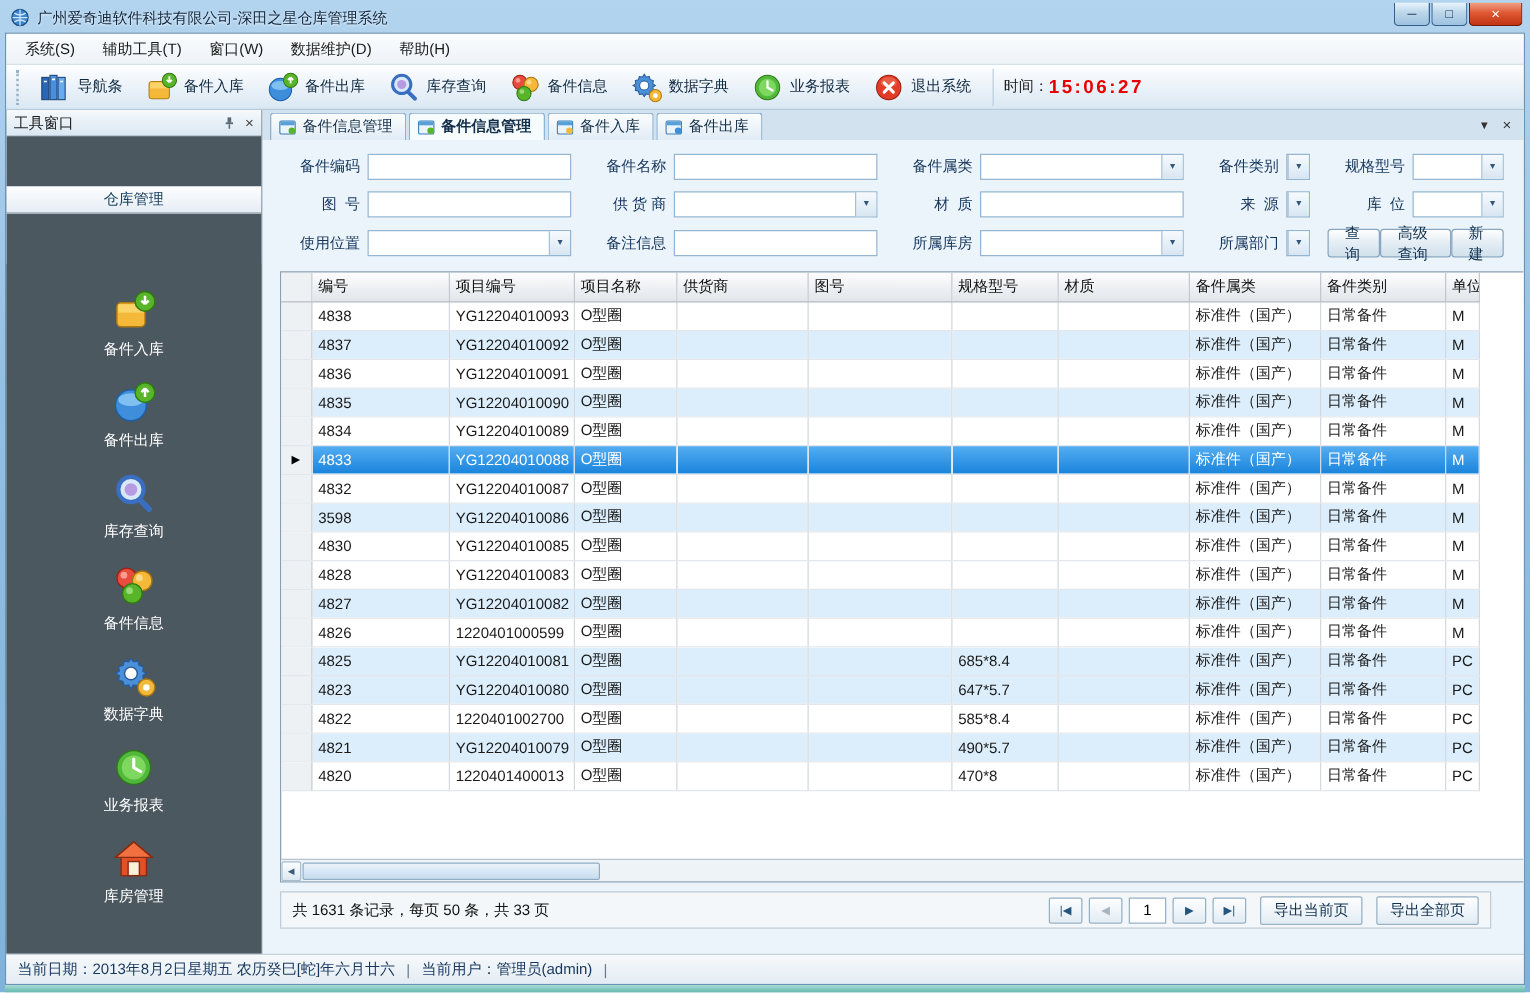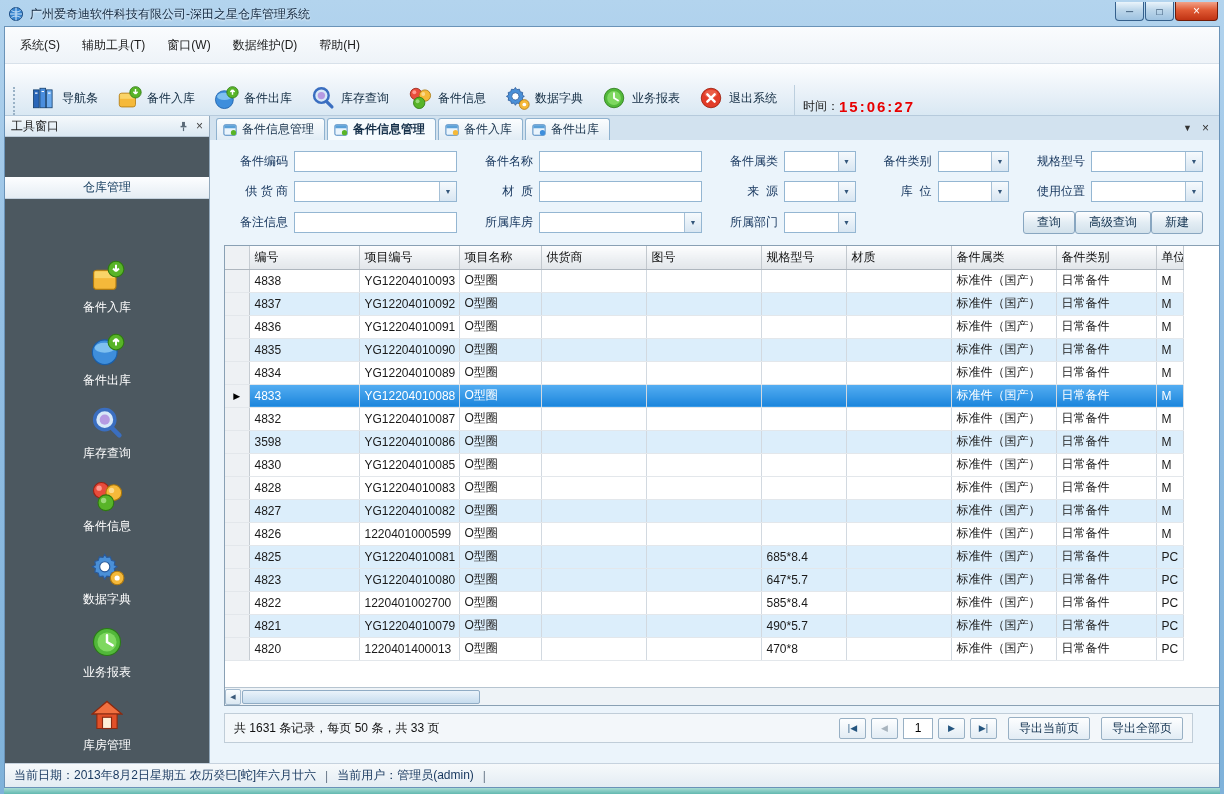--- a/index.html
+++ b/index.html
@@ -17,27 +17,27 @@
     display:flex; align-items:center; justify-content:center; font-size:10px; color:#0e2c4c;
     background:linear-gradient(180deg,#eaf4fb,#bcd6ea 45%,#9ec2e0); margin-left:1px; }
   .win-btn.close { width:43px; color:#fff; border-color:#701c08;
     background:linear-gradient(180deg,#f2a288,#e05a34 45%,#c03313); font-size:12px; }
 
   .app-body { flex:1; display:flex; flex-direction:column; background:#eef2f6;
     border:1px solid #6a93b8; overflow:hidden; }
   .frame-bottom { height:6px; background:linear-gradient(180deg,#a8dcd4,#62b8b0); }
 
   
-  .menubar { height:37px; background:linear-gradient(180deg,#fafcfe,#eef3f8); border-bottom:1px solid #d8e1ea;
-    display:flex; align-items:center; padding-left:4px; }
+  .menubar { height:25px; background:linear-gradient(180deg,#fafcfe,#eef3f8); border-bottom:1px solid #d8e1ea;
+    display:flex; padding-left:4px; }
   .menu-item { padding:4px 11px; }
 
   
-  .toolbar { height:52px; background:linear-gradient(180deg,#fdfeff,#e6eff7 65%,#d9e8f3);
-    border-bottom:1px solid #b6cadc; display:flex; align-items:flex-end; padding:0 4px; }
+  .toolbar { height:36px; background:linear-gradient(180deg,#fdfeff,#e6eff7 65%,#d9e8f3);
+    border-bottom:1px solid #b6cadc; display:flex; align-items:center; padding:0 4px; }
   .tool-grip { width:5px; height:28px; border-left:2px dotted #9ab2c6; margin:0 4px; }
   .tool-item { display:flex; align-items:center; gap:5px; padding:4px 9px; }
   .tool-label { color:#102a40; }
   .tool-sep { width:1px; height:30px; background:#bccfde; margin:0 8px; }
   .time-label { color:#222; }
   .time-value { color:#e80000; font-weight:bold; font-size:15px; letter-spacing:2px; }
 
   .main { flex:1; display:flex; overflow:hidden; }
 
   
@@ -436,20 +436,24 @@
                 </div>
             </div>
             <div class="field">
               <span class="field-label">规格型号</span>
               <div class="tb-select">
                   <span class="sel-val"></span>
                   <span class="dd-btn">▼</span>
                 </div>
             </div>
 
+            <div class="field">
+              <span class="field-label">图  号</span>
+              <input class="tb-input" value="" style="">
+            </div>
             <div class="field">
               <span class="field-label">供 货 商</span>
               <div class="tb-select">
                   <span class="sel-val"></span>
                   <span class="dd-btn">▼</span>
                 </div>
             </div>
             <div class="field">
               <span class="field-label">材  质</span>
               <input class="tb-input" value="" style="">

